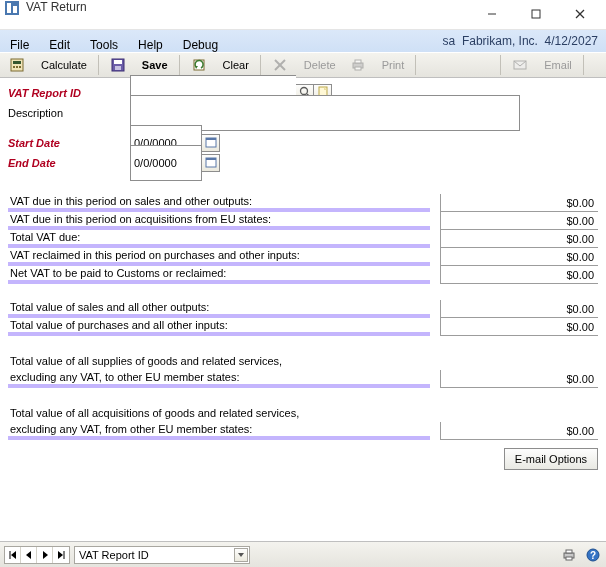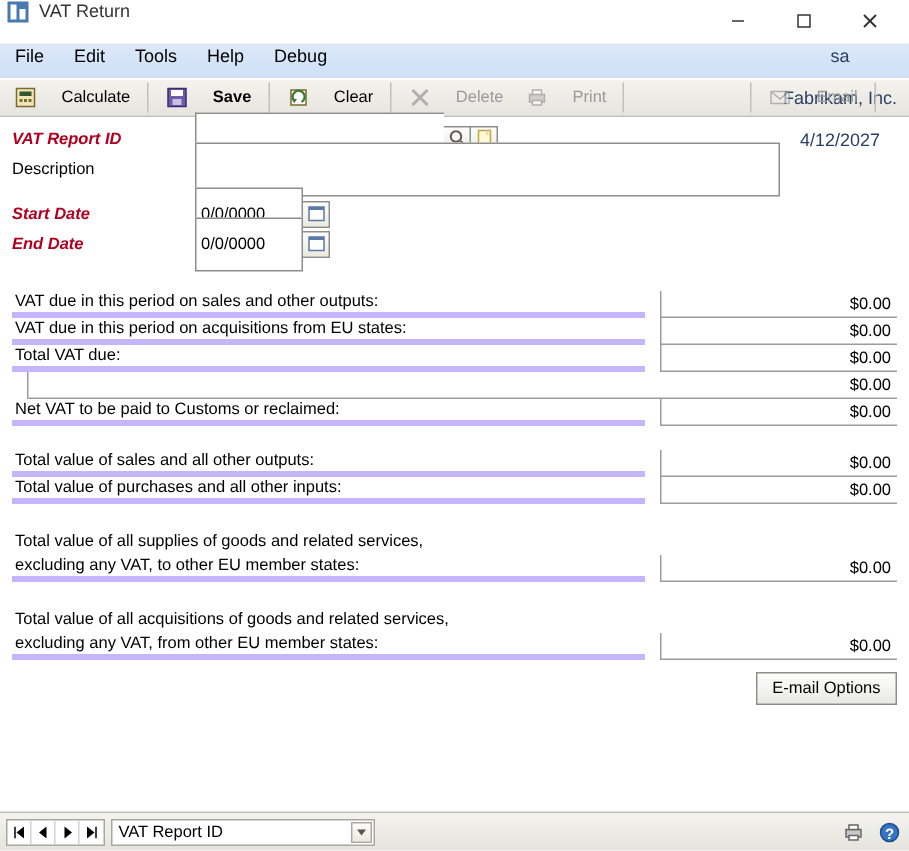--- a/index.html
+++ b/index.html
@@ -8,23 +8,23 @@
 
   
   .titlebar { height: 30px; background: #fff; display: flex; padding: 0 4px; border-bottom: 1px solid #e5e5e5; }
   .titlebar .app-icon { width: 16px; height: 16px; margin-right: 6px; }
   .titlebar .title { flex: 0 0 auto; font-size: 12px; color: #333; }
   .titlebar .spacer { flex: 1; }
   .win-btn { width: 44px; height: 28px; display: flex; align-items: center; justify-content: center; color: #333; }
 
   
   .menubar { height: 22px; background: linear-gradient(#dbe8f9,#cfe0f6); display: flex; align-items: stretch; font-size: 12px; }
-  .menubar .menu-left { display: flex; align-items: flex-start; }
+  .menubar .menu-left { display: flex; align-items: flex-end; }
   .menubar .menu-item { padding: 0 10px; display: flex; align-items: center; cursor: default; }
-  .menubar .status { margin-left: auto; padding: 0 8px; display: flex; align-items: center; color: #2b3f63; flex-direction: column; }
+  .menubar .status { margin-left: auto; padding: 0 8px; display: flex; align-items: center; color: #2b3f63; }
 
   
   .toolbar { height: 26px; background: linear-gradient(#f4f3ee,#e5e4de); border-top: 1px solid #fff; border-bottom: 1px solid #bfbfbf; display: flex; align-items: center; padding: 0 2px; }
   .tb-group { display: flex; align-items: center; height: 100%; }
   .tb-sep { width: 1px; height: 20px; background: #c2c0b8; margin: 0 4px; }
   .tb-btn { display: flex; align-items: center; height: 22px; padding: 0 6px; border: 1px solid transparent; cursor: default; gap: 16px; }
   .tb-btn.disabled { color: #9a9a9a; }
   .tb-btn.disabled .ico { filter: grayscale(100%) opacity(0.6); }
   .tb-btn .lbl { font-size: 11px; }
   .tb-btn .lbl.bold { font-weight: bold; }
@@ -254,20 +254,21 @@
       <div class="desc">VAT due in this period on acquisitions from EU states:</div>
       <div class="gap"></div>
       <div class="val">$0.00</div>
     </div>
   <div class="line">
       <div class="desc">Total VAT due:</div>
       <div class="gap"></div>
       <div class="val">$0.00</div>
     </div>
   <div class="line">
+      <div class="desc">VAT reclaimed in this period on purchases and other inputs:</div>
       <div class="gap"></div>
       <div class="val">$0.00</div>
     </div>
   <div class="line">
       <div class="desc">Net VAT to be paid to Customs or reclaimed:</div>
       <div class="gap"></div>
       <div class="val">$0.00</div>
     </div>
 
   <div class="section-gap"></div>

